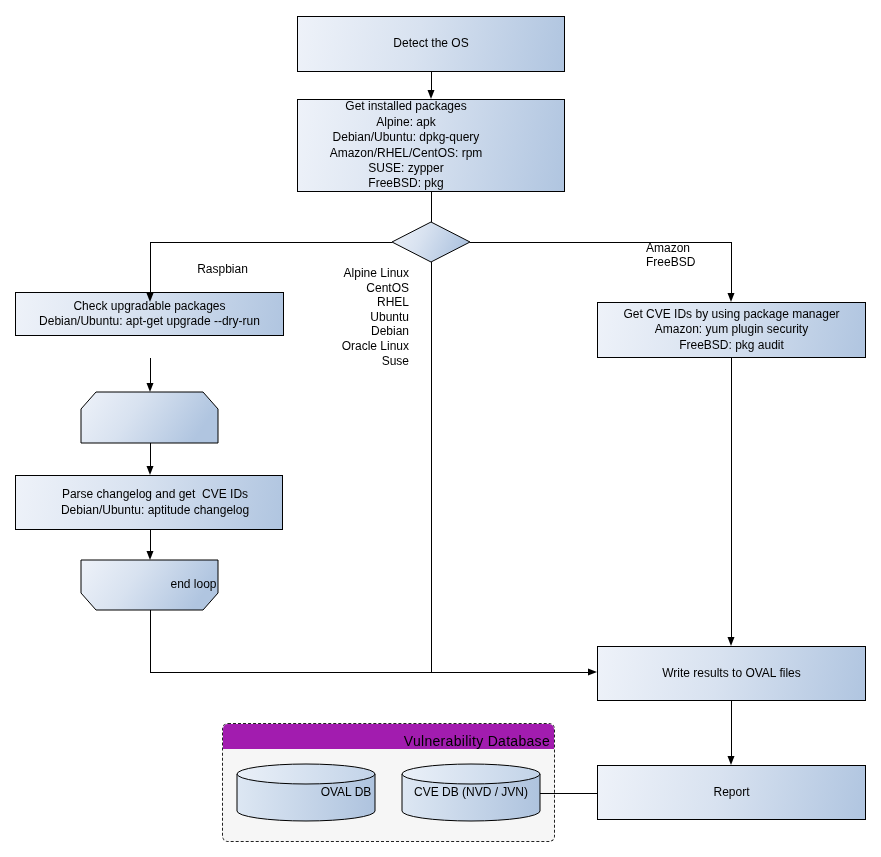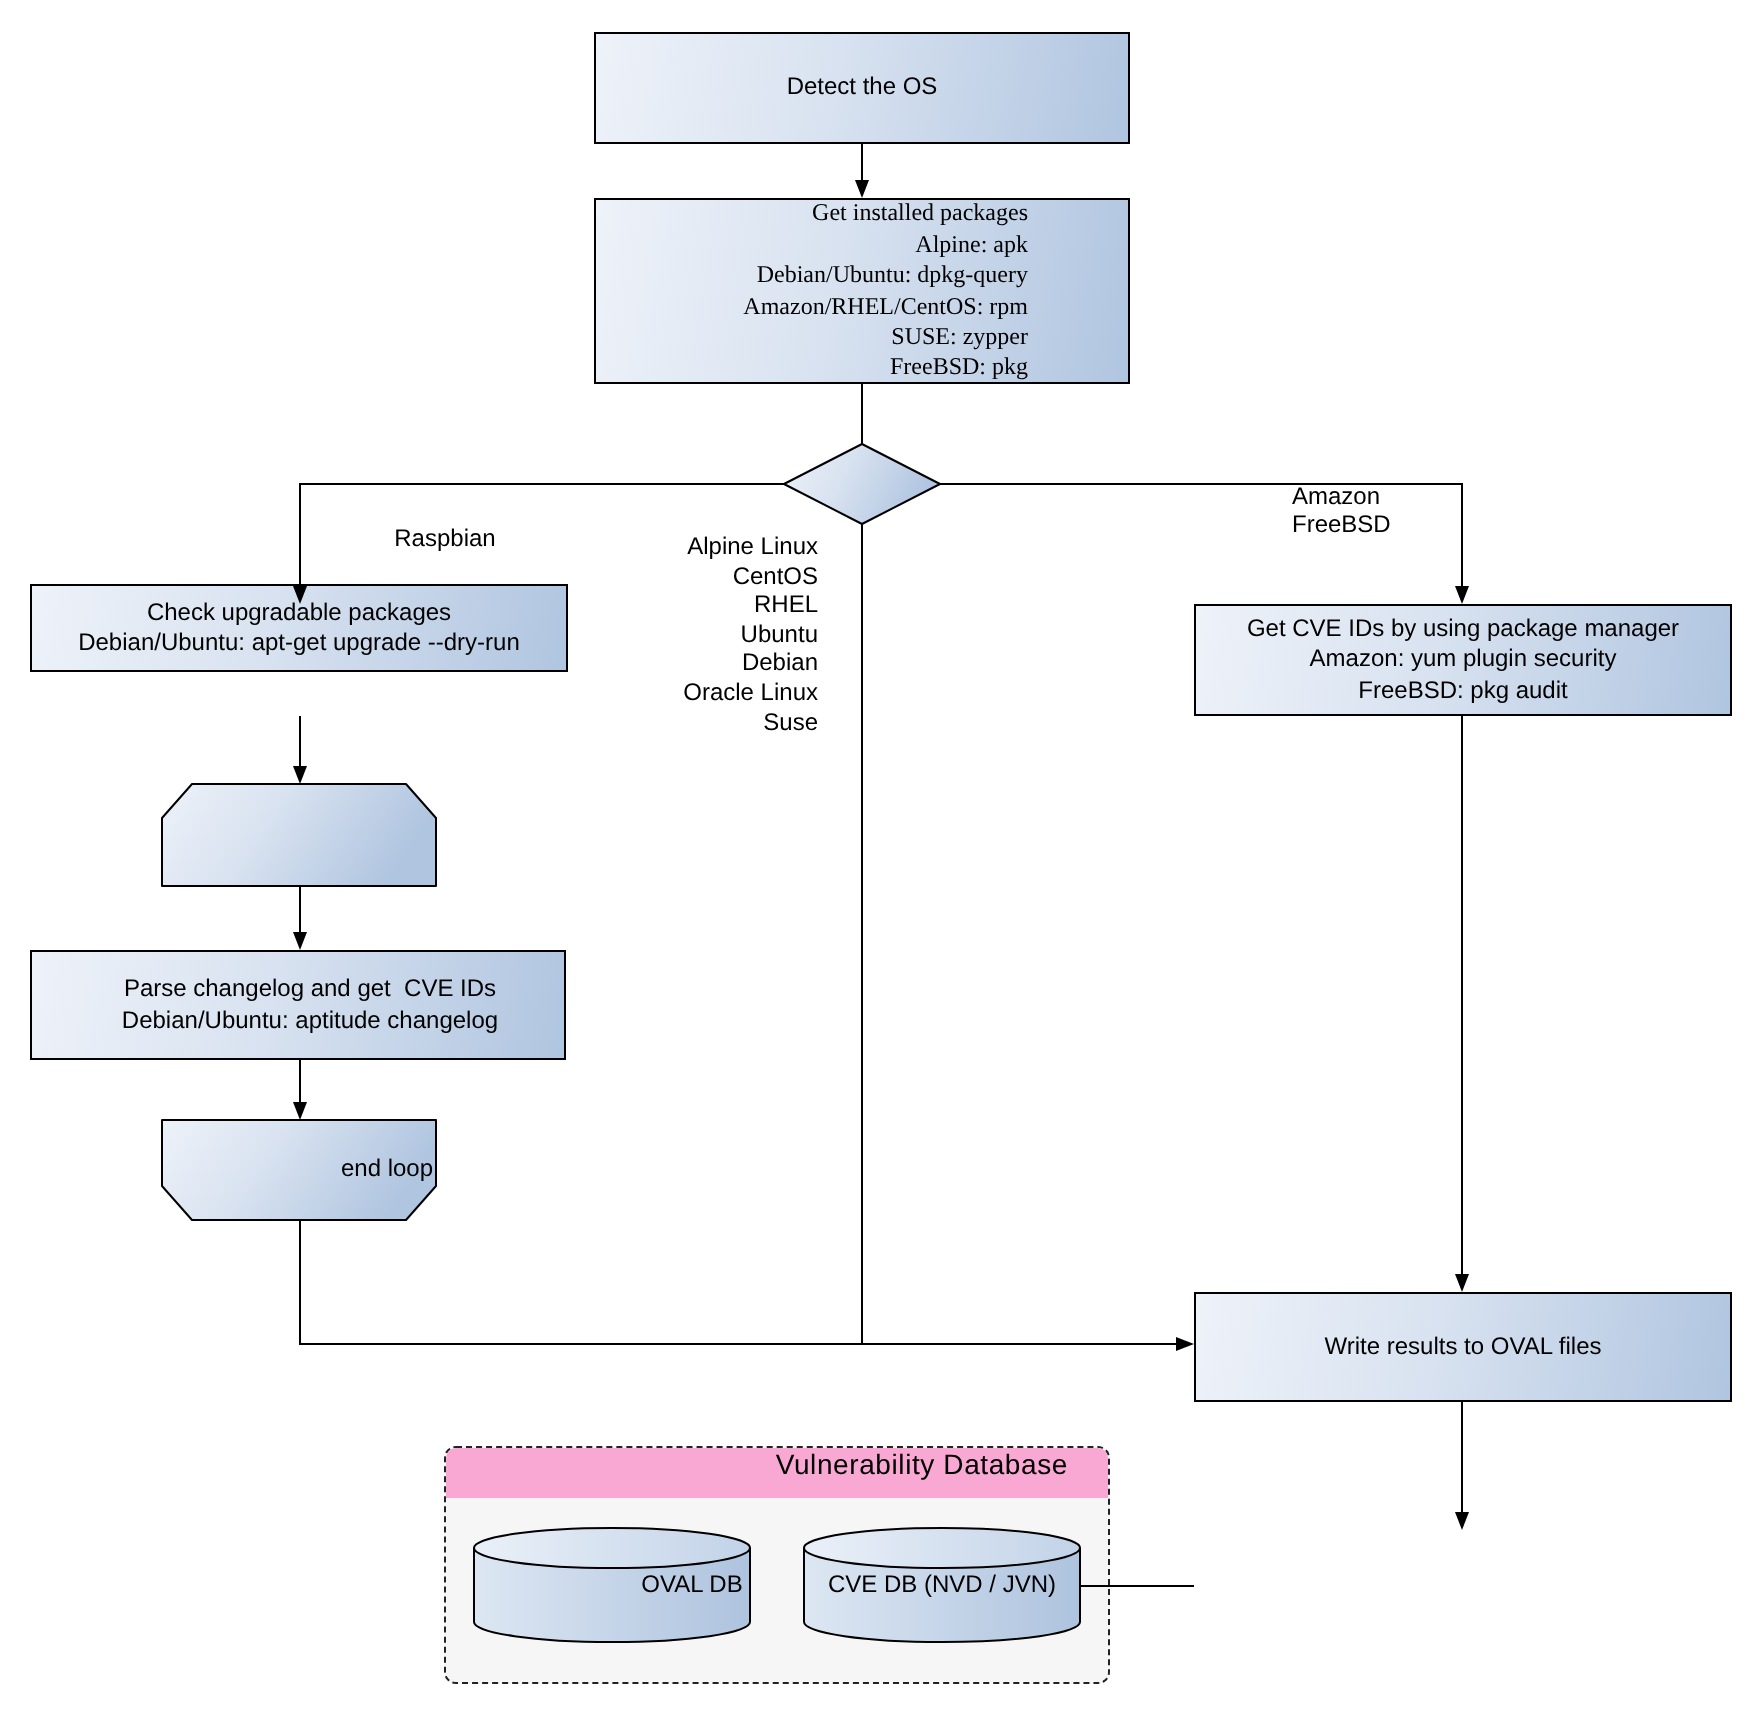--- a/index.html
+++ b/index.html
@@ -9,21 +9,21 @@
   }
   
   .node{
     position:absolute;box-sizing:border-box;
     border:1px solid #000;
     background:linear-gradient(100deg,#eef2f9 0%,#d8e2f0 45%,#b0c5e0 100%);
     display:flex;flex-direction:column;justify-content:center;
     font-size:12px;line-height:15.5px;white-space:pre-wrap;
     text-align:center;
   }
-  .node.align-right{text-align:right;padding-right:50px;font-family:Liberation Serif, serif;}
+  .node.align-right{padding-right:50px;}
   #n-detect {left:297px;top:16px;width:268px;height:56px;}
   #n-pkgs   {left:297px;top:99px;width:268px;height:93px;line-height:15.4px;}
   #n-check  {left:15px;top:292px;width:269px;height:44px;}
   #n-parse  {left:15px;top:475px;width:268px;height:55px;padding-left:12px;}
   #n-getcve {left:597px;top:302px;width:269px;height:56px;}
   #n-write  {left:597px;top:646px;width:269px;height:55px;}
   #n-report {left:597px;top:765px;width:269px;height:55px;}
 
   
   .edge-label{
@@ -43,23 +43,23 @@
   #lbl-ovaldb  {left:237px;top:780px;width:138px;height:26px;margin-left:40px;}
   #lbl-cvedb   {left:402px;top:780px;width:138px;height:26px;}
 
   
   .vdb{
     position:absolute;left:222px;top:723px;width:333px;height:119px;
     box-sizing:border-box;border:1.5px dashed #222;border-radius:6px;
     background:#f6f6f6;
   }
   .vdb-header{
-    height:25px;background:#f9a8d4;border-radius:5px 5px 0 0;
-    display:flex;align-items:flex-start;justify-content:flex-end;
-    font-size:14px;padding-right:20px;letter-spacing:0.3px;
+    height:25px;background:#a21caf;border-radius:5px 5px 0 0;
+    display:flex;align-items:flex-end;justify-content:flex-end;
+    font-size:14px;padding-right:4px;letter-spacing:0.3px;
   }
 
   svg.wires{position:absolute;left:0;top:0;z-index:3;pointer-events:none;}
   .layer-nodes{position:absolute;left:0;top:0;z-index:2;width:881px;height:857px;}
   .layer-text{position:absolute;left:0;top:0;z-index:4;width:881px;height:857px;pointer-events:none;}
 </style>
 </head>
 <body>
 
 <div class="stage">
@@ -91,20 +91,23 @@
       <span>Parse changelog and get  CVE IDs
 Debian/Ubuntu: aptitude changelog</span>
     </div>
     <div class="node" id="n-getcve">
       <span>Get CVE IDs by using package manager
 Amazon: yum plugin security
 FreeBSD: pkg audit</span>
     </div>
     <div class="node" id="n-write">
       <span>Write results to OVAL files</span>
+    </div>
+    <div class="node" id="n-report">
+      <span>Report</span>
     </div>
   </div>
 
   <svg class="wires" width="881" height="857" viewBox="0 0 881 857">
     <defs>
       <linearGradient id="gradNode" x1="0" y1="0" x2="1" y2="0.25">
         <stop offset="0" stop-color="#eef2f9"></stop>
         <stop offset="0.45" stop-color="#d8e2f0"></stop>
         <stop offset="1" stop-color="#b0c5e0"></stop>
       </linearGradient>

